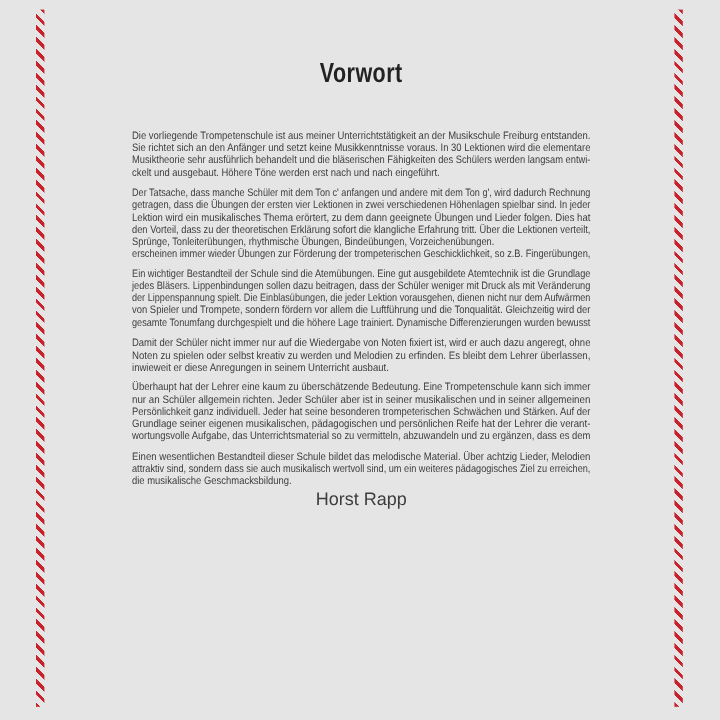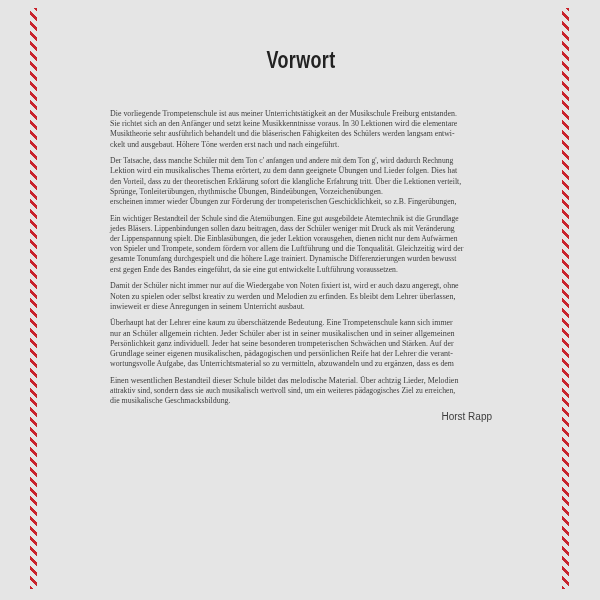--- a/index.html
+++ b/index.html
@@ -47,34 +47,34 @@
 
   .content {
     position: absolute;
     left: 110px;
     top: 108px;
     width: 382px;
     font-size: 9px;
     line-height: 10.2px;
     color: #3d3d3d;
   }
-  .para { margin: 0 0 6.5px 0; font-family: Liberation Serif, serif; }
+  .para { margin: 0 0 6.5px 0; }
   .line {
     white-space: nowrap;
     height: 10.2px;
     overflow: visible;
   }
   .line span {
     display: inline-block;
     transform-origin: 0 50%;
   }
   .signature {
     margin-top: 7px;
-    text-align: right;
-    font-size: 10px;
+    text-align: center;
+    font-size: 15px;
     color: #3d3d3d;
   }
 </style>
 </head>
 <body>
 
 <div class="page">
   <div class="stripe left"></div>
   <div class="stripe right"></div>
 
@@ -83,32 +83,32 @@
   <div class="content">
     <div id="paragraphs">
         <div class="para">
           <div class="line"><span style="transform: scaleX(0.87772);">Die vorliegende Trompetenschule ist aus meiner Unterrichtstätigkeit an der Musikschule Freiburg entstanden.</span></div>
           <div class="line"><span style="transform: scaleX(0.875613);">Sie richtet sich an den Anfänger und setzt keine Musikkenntnisse voraus. In 30 Lektionen wird die elementare</span></div>
           <div class="line"><span style="transform: scaleX(0.862789);">Musiktheorie sehr ausführlich behandelt und die bläserischen Fähigkeiten des Schülers werden langsam entwi-</span></div>
           <div class="line"><span style="transform: scaleX(0.872041);">ckelt und ausgebaut. Höhere Töne werden erst nach und nach eingeführt.</span></div>
         </div>
         <div class="para">
           <div class="line"><span style="transform: scaleX(0.842889);">Der Tatsache, dass manche Schüler mit dem Ton c' anfangen und andere mit dem Ton g', wird dadurch Rechnung</span></div>
+          <div class="line"><span style="transform: scaleX(0.858819);">getragen, dass die Übungen der ersten vier Lektionen in zwei verschiedenen Höhenlagen spielbar sind. In jeder</span></div>
           <div class="line"><span style="transform: scaleX(0.886118);">Lektion wird ein musikalisches Thema erörtert, zu dem dann geeignete Übungen und Lieder folgen. Dies hat</span></div>
           <div class="line"><span style="transform: scaleX(0.862789);">den Vorteil, dass zu der theoretischen Erklärung sofort die klangliche Erfahrung tritt. Über die Lektionen verteilt,</span></div>
           <div class="line"><span style="transform: scaleX(0.86134);">Sprünge, Tonleiterübungen, rhythmische Übungen, Bindeübungen, Vorzeichenübungen.</span></div>
           <div class="line"><span style="transform: scaleX(0.856082);">erscheinen immer wieder Übungen zur Förderung der trompeterischen Geschicklichkeit, so z.B. Fingerübungen,</span></div>
         </div>
         <div class="para">
           <div class="line"><span style="transform: scaleX(0.851165);">Ein wichtiger Bestandteil der Schule sind die Atemübungen. Eine gut ausgebildete Atemtechnik ist die Grundlage</span></div>
           <div class="line"><span style="transform: scaleX(0.856953);">jedes Bläsers. Lippenbindungen sollen dazu beitragen, dass der Schüler weniger mit Druck als mit Veränderung</span></div>
           <div class="line"><span style="transform: scaleX(0.842686);">der Lippenspannung spielt. Die Einblasübungen, die jeder Lektion vorausgehen, dienen nicht nur dem Aufwärmen</span></div>
           <div class="line"><span style="transform: scaleX(0.873954);">von Spieler und Trompete, sondern fördern vor allem die Luftführung und die Tonqualität. Gleichzeitig wird der</span></div>
           <div class="line"><span style="transform: scaleX(0.848035);">gesamte Tonumfang durchgespielt und die höhere Lage trainiert. Dynamische Differenzierungen wurden bewusst</span></div>
-          <div class="line"><span style="transform: scaleX(0.854558);">erst gegen Ende des Bandes eingeführt, da sie eine gut entwickelte Luftführung voraussetzen.</span></div>
         </div>
         <div class="para">
           <div class="line"><span style="transform: scaleX(0.87772);">Damit der Schüler nicht immer nur auf die Wiedergabe von Noten fixiert ist, wird er auch dazu angeregt, ohne</span></div>
           <div class="line"><span style="transform: scaleX(0.89409);">Noten zu spielen oder selbst kreativ zu werden und Melodien zu erfinden. Es bleibt dem Lehrer überlassen,</span></div>
           <div class="line"><span style="transform: scaleX(0.885905);">inwieweit er diese Anregungen in seinem Unterricht ausbaut.</span></div>
         </div>
         <div class="para">
           <div class="line"><span style="transform: scaleX(0.883716);">Überhaupt hat der Lehrer eine kaum zu überschätzende Bedeutung. Eine Trompetenschule kann sich immer</span></div>
           <div class="line"><span style="transform: scaleX(0.904711);">nur an Schüler allgemein richten. Jeder Schüler aber ist in seiner musikalischen und in seiner allgemeinen</span></div>
           <div class="line"><span style="transform: scaleX(0.873611);">Persönlichkeit ganz individuell. Jeder hat seine besonderen trompeterischen Schwächen und Stärken. Auf der</span></div>

